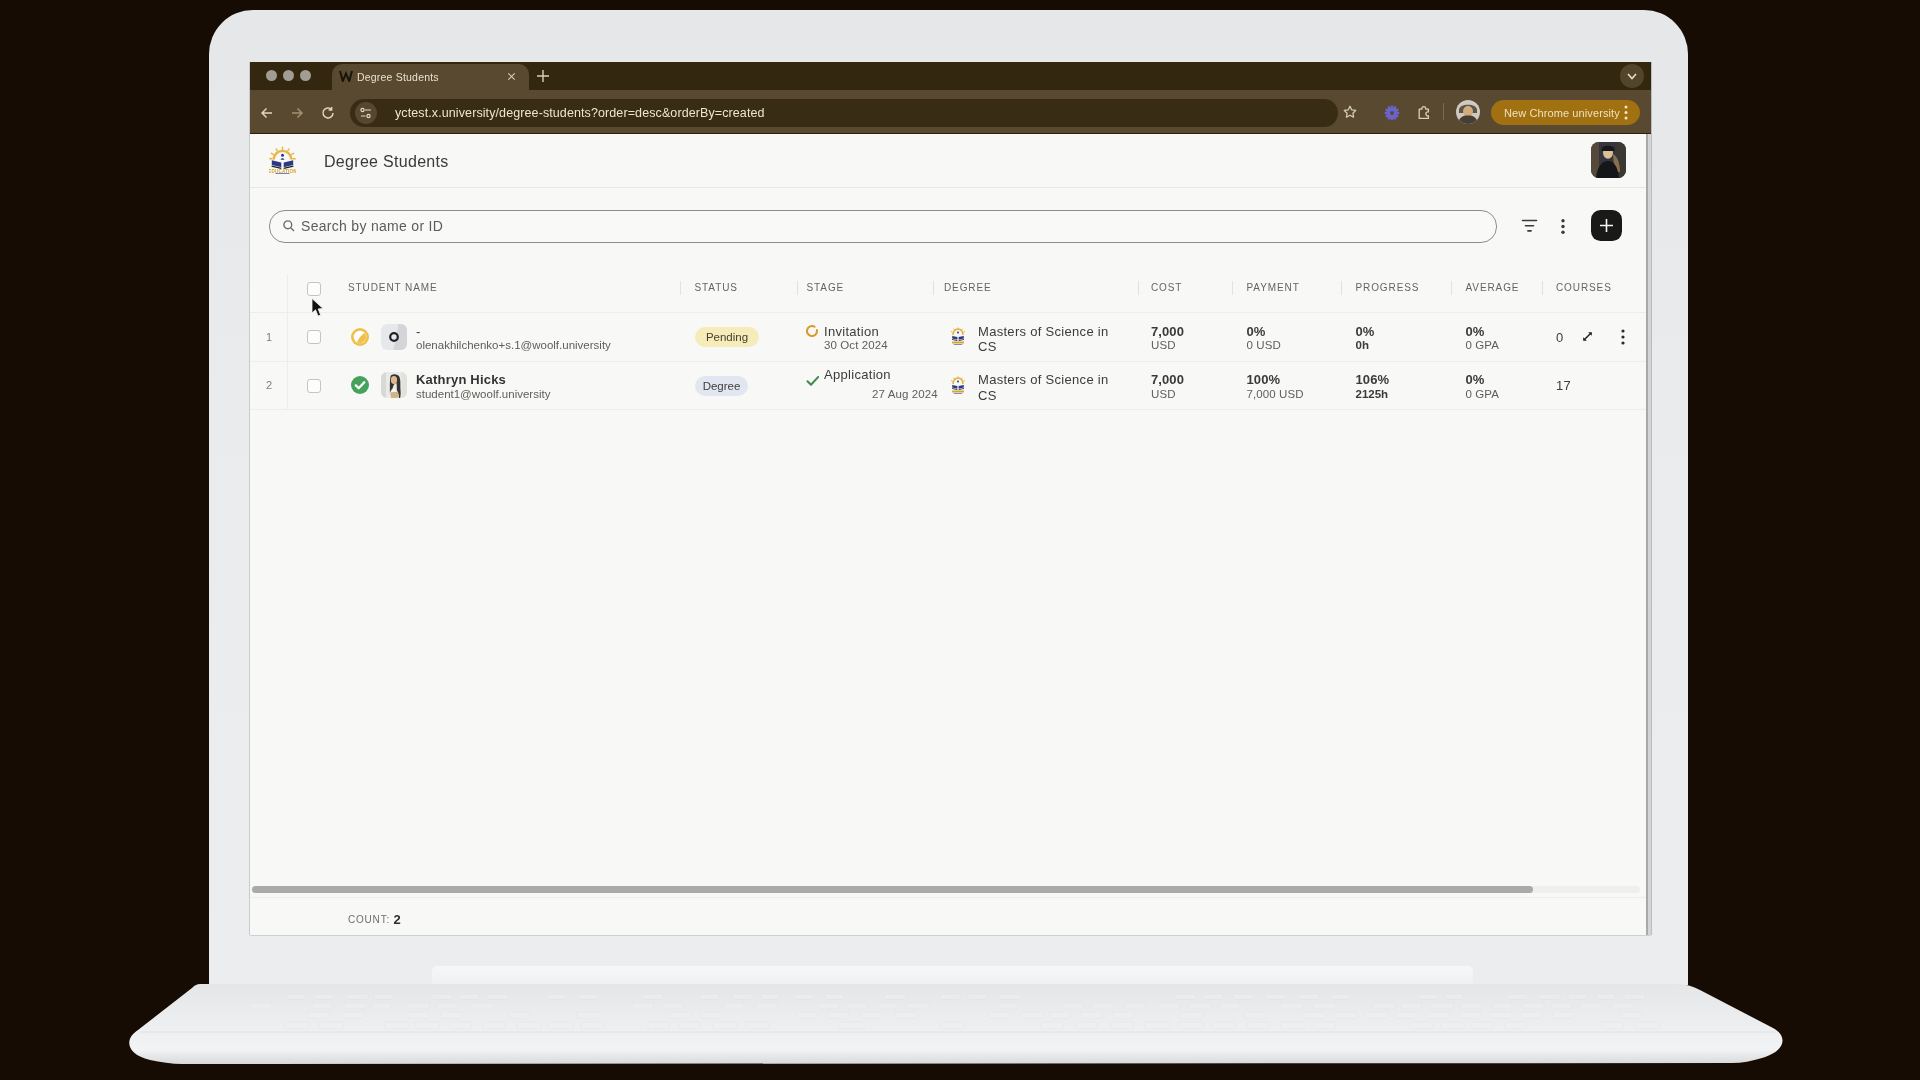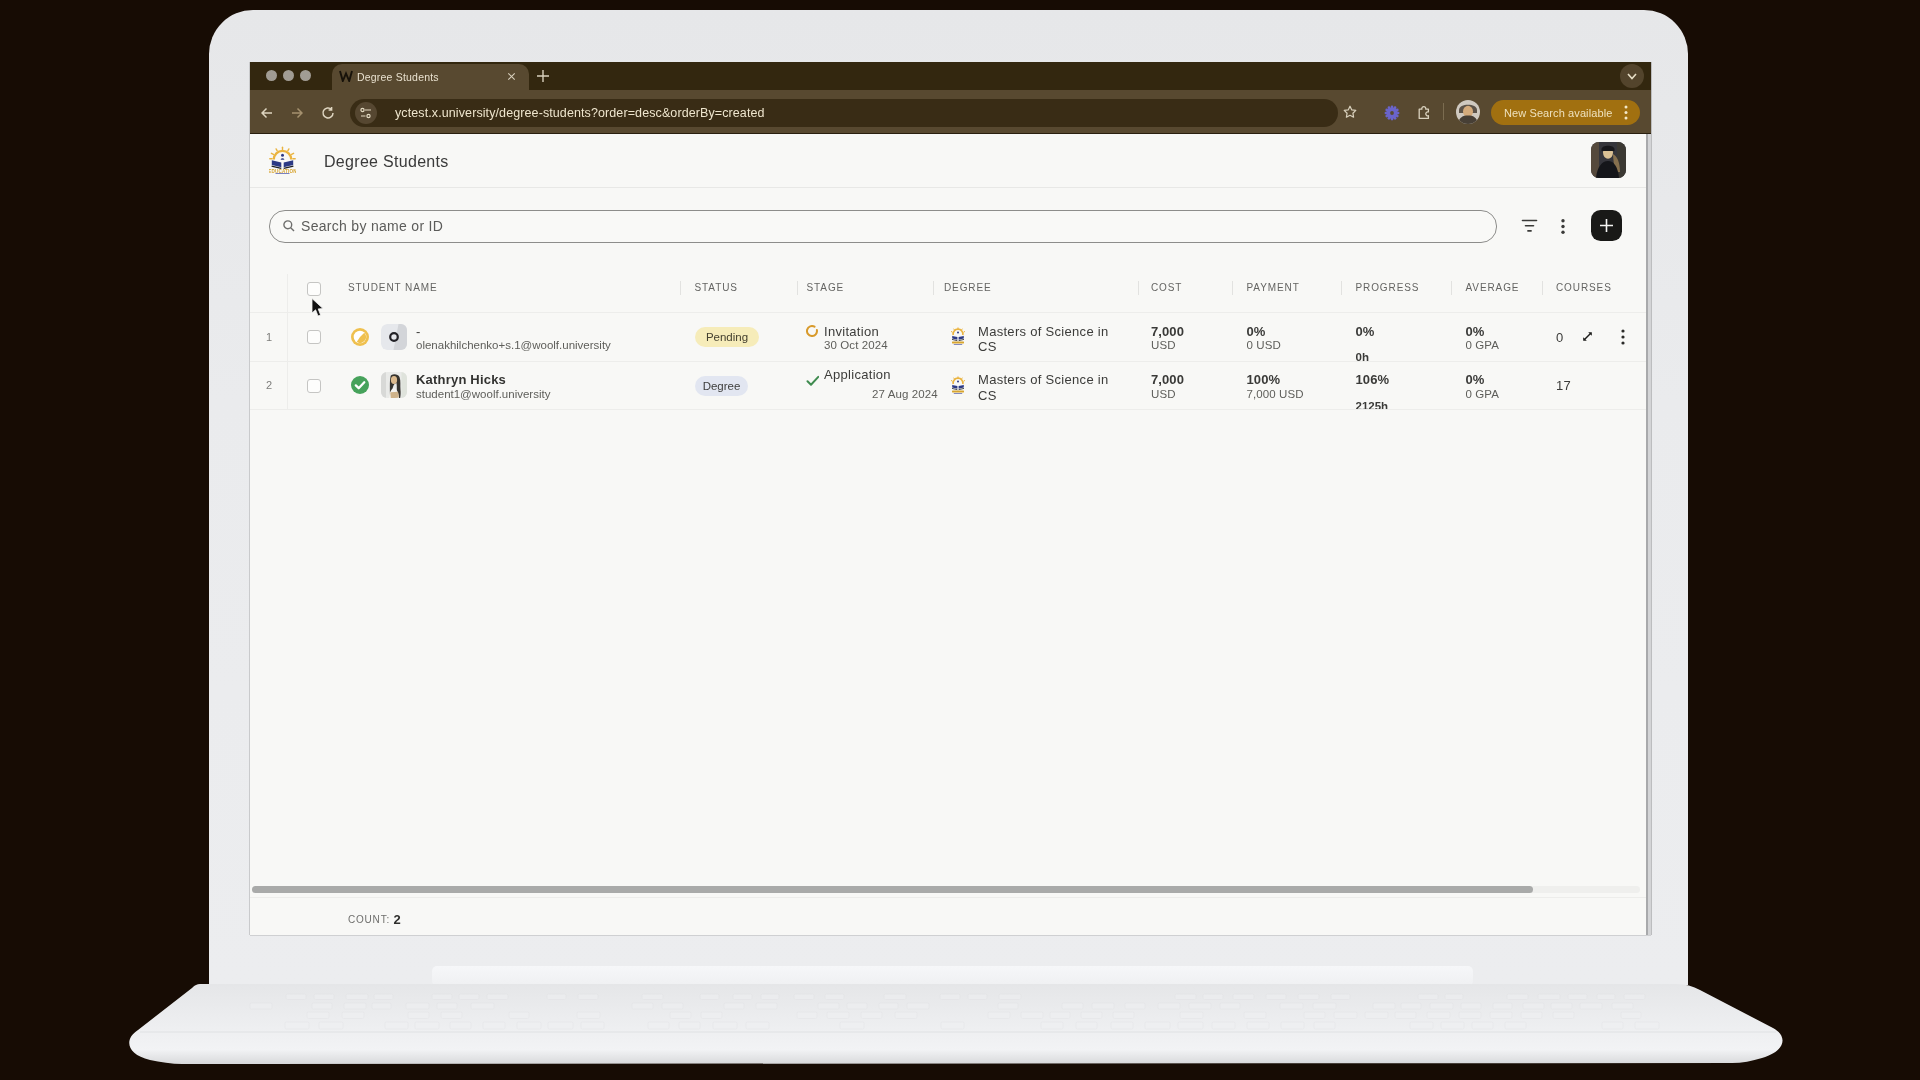--- a/index.html
+++ b/index.html
@@ -26,21 +26,21 @@
   #search{left:18.5px;top:76px;width:1226px;height:31px;border:1px solid #8d8d8b;border-radius:16px;background:#f9f9f7;}
   #plusbtn{left:1341px;top:76px;width:31px;height:31px;border-radius:9.5px;background:#191917;}
   .vsep{position:absolute;width:1px;height:14px;background:#e2e2e0;top:146.5px;}
   .hl{position:absolute;font-size:10px;letter-spacing:0.9px;color:#646462;top:149px;line-height:1;white-space:nowrap;}
   .rowline{position:absolute;left:0;width:1401px;height:1px;background:#ededeb;}
   .cb{position:absolute;width:12px;height:12px;border:1px solid #c5c5c3;border-radius:3px;background:#fdfdfc;}
   .pill{position:absolute;height:20px;border-radius:10px;font-size:11.5px;line-height:20px;text-align:center;color:#454130;}
   .v1{font-size:13px;color:#3c3c3a;letter-spacing:0.3px;}
   .v1b{font-size:13px;color:#3a3a38;font-weight:bold;letter-spacing:0.1px;}
   .v2{font-size:11.5px;color:#5e5e5a;letter-spacing:0.1px;}
-  .v2b{font-size:11.5px;color:#3a3a38;font-weight:bold;margin-top:12px;}
+  .v2b{font-size:11.5px;color:#3a3a38;font-weight:bold;}
   .num{font-size:11px;color:#7d7d7b;}
   .email{font-size:11.5px;color:#5e5e5a;}
   .avatar{position:absolute;width:26px;height:26px;border-radius:6px;overflow:hidden;}
 </style>
 </head>
 <body>
 <div id="stage">
   <div class="a" id="lid"></div>
   <div class="a" id="hinge"></div>
 
@@ -251,21 +251,21 @@
       <div class="a" style="left:1193px;top:13px;width:1px;height:17px;background:#7b6c50;"></div>
       <div class="a" style="left:1206px;top:10px;width:24px;height:24px;border-radius:12px;overflow:hidden;">
         <svg width="24" height="24" viewBox="0 0 24 24">
             <rect width="24" height="24" fill="#cfc9c0"></rect>
         <path d="M3,10 C3,3 21,3 21,10 L21,13 L3,13 Z" fill="#5c5349"></path>
         <ellipse cx="12" cy="11.5" rx="5" ry="5.8" fill="#d4ab7c"></ellipse>
         <path d="M2,24 C3,17 7,15.5 12,15.5 C17,15.5 21,17 22,24 Z" fill="#473f35"></path>
           </svg>
       </div>
       <div class="a" style="left:1240.5px;top:10px;width:149px;height:25px;border-radius:12.5px;background:#a17010;"></div>
-      <div class="t" style="left:1254px;top:17.5px;font-size:11px;color:#eee1bd;letter-spacing:0.1px;">New Search available</div>
+      <div class="t" style="left:1254px;top:17.5px;font-size:11px;color:#eee1bd;letter-spacing:0.1px;">New Chrome university</div>
       <svg class="a" style="left:1374px;top:15px;" width="4" height="15" viewBox="0 0 4 15">
           <g fill="#f3e8c8">
             <circle cx="2" cy="2" r="1.5"></circle>
             <circle cx="2" cy="7.5" r="1.5"></circle>
             <circle cx="2" cy="13" r="1.5"></circle>
           </g>
         </svg>
       <div class="a" style="left:0;top:43px;width:1401px;height:1px;background:#291f0e;"></div>
     </div>
     <div class="a" id="content">

